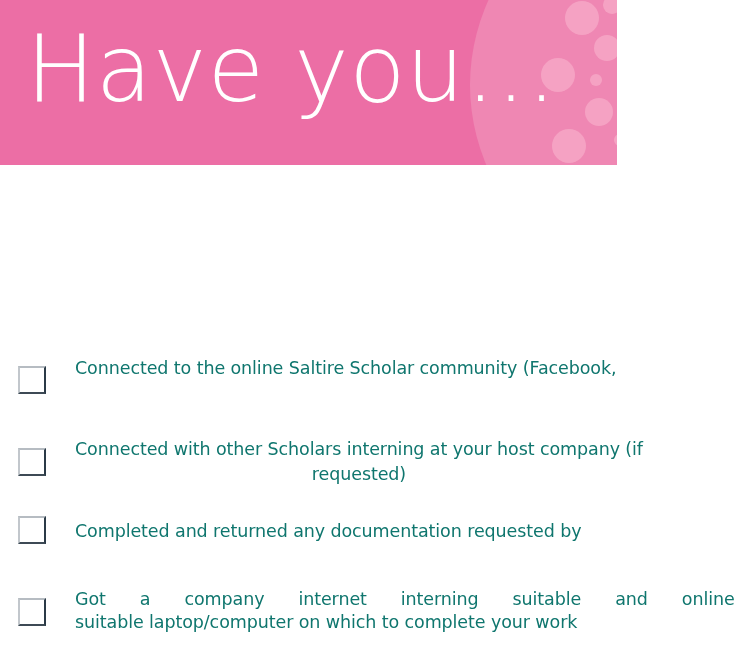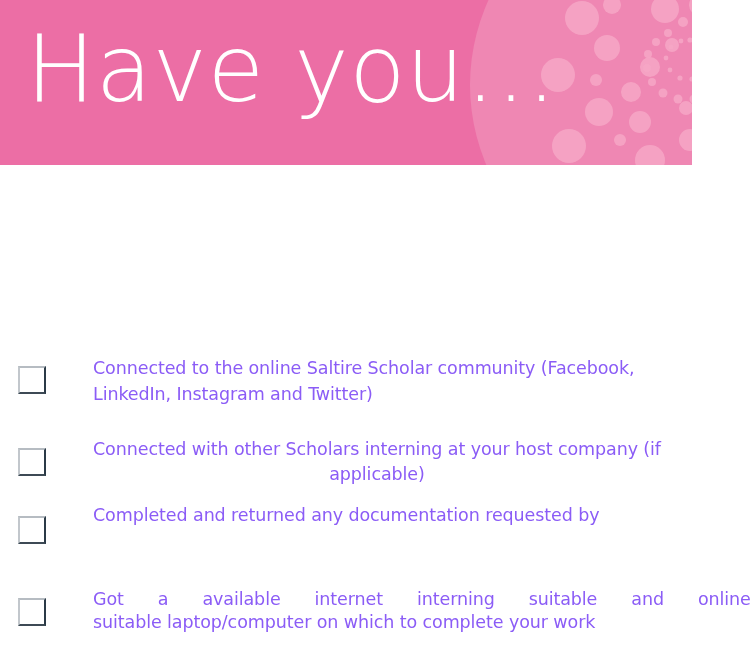--- a/index.html
+++ b/index.html
@@ -11,21 +11,21 @@
     width: 755px;
     height: 669px;
     overflow: hidden;
     font-family: "Liberation Sans", sans-serif;
     color: #1a1a1a;
   }
 
   
   .banner {
     position: relative;
-    width: 692px;
+    width: 617px;
     height: 165px;
     background: #ec6ea5;
     overflow: hidden;
   }
   .banner-arc {
     position: absolute;
     top: -180px;
     left: 470px;
     width: 700px;
     height: 530px;
@@ -72,41 +72,41 @@
     height: 28px;
     box-sizing: border-box;
     background: #ffffff;
     border-top: 2px solid #b6bcc2;
     border-left: 2px solid #c2c7cc;
     border-right: 2px solid #2b3a47;
     border-bottom: 2px solid #3d4a55;
     margin-left: 18px;
   }
   .check-text {
-    margin-left: 47px;
+    margin-left: 29px;
     font-family: "DejaVu Sans", sans-serif;
     font-size: 17.5px;
-    color: #8b5cf6;
+    color: #0f766e;
     letter-spacing: -0.1px;
   }
   .check-text .line {
     display: block;
     white-space: nowrap;
   }
 
   
   .item-0 { top: 190px; }
   .item-0 .check-text { line-height: 26px; }
   .item-0 .checkbox { margin-top: 11px; }
 
   .item-1 { top: 272px; }
   .item-1 .check-text { line-height: 25px; text-align: center; }
   .item-1 .checkbox { margin-top: 11px; }
 
-  .item-2 { top: 338px; }
+  .item-2 { top: 338px; align-items: flex-end; }
   .item-2 .check-text { line-height: 25px; }
   .item-2 .checkbox { margin-top: 13px; }
 
   .item-3 { top: 423px; }
   .item-3 .check-text { line-height: 23px; }
   .item-3 .checkbox { margin-top: 10px; }
 
   
   .item-3 .line.justify {
     display: flex;
@@ -181,46 +181,45 @@
   </svg>
   <h1 class="banner-title">Have you…</h1>
 </div>
 
 <ul class="checklist">
 
   <li class="check-item item-0">
     <span class="checkbox"></span>
     <span class="check-text">
       <span class="line">Connected to the online Saltire Scholar community (Facebook,</span>
-      <span class="line">LinkedIn, Instagram and Twitter)</span>
     </span>
   </li>
 
   <li class="check-item item-1">
     <span class="checkbox"></span>
     <span class="check-text">
       <span class="line">Connected with other Scholars interning at your host company (if</span>
-      <span class="line">applicable)</span>
+      <span class="line">requested)</span>
     </span>
   </li>
 
   <li class="check-item item-2">
     <span class="checkbox"></span>
     <span class="check-text">
       <span class="line">Completed and returned any documentation requested by</span>
     </span>
   </li>
 
   <li class="check-item item-3">
     <span class="checkbox"></span>
     <span class="check-text">
       <span class="line justify">
         <span>Got</span>
         <span>a</span>
-        <span>available</span>
+        <span>company</span>
         <span>internet</span>
         <span>interning</span>
         <span>suitable</span>
         <span>and</span>
         <span>online</span>
         <span>to</span>
         <span>a</span>
       </span>
       <span class="line">suitable laptop/computer on which to complete your work</span>
     </span>

